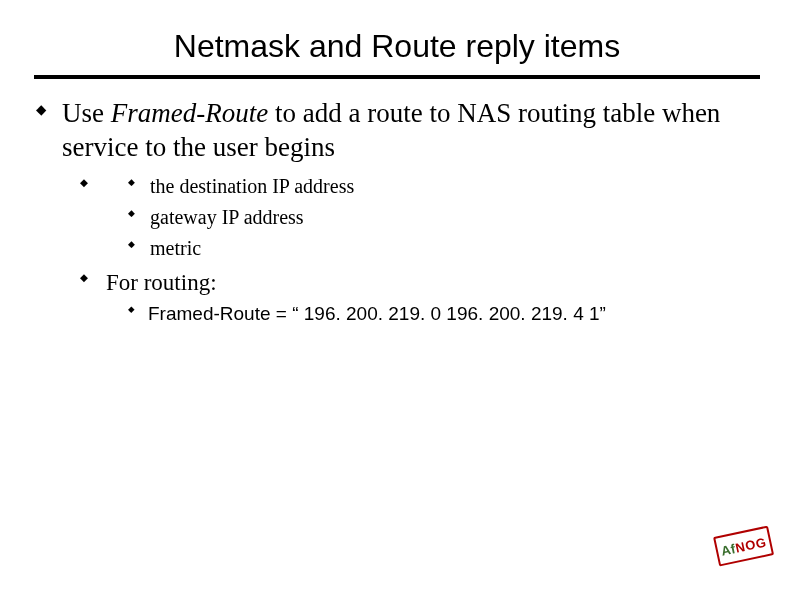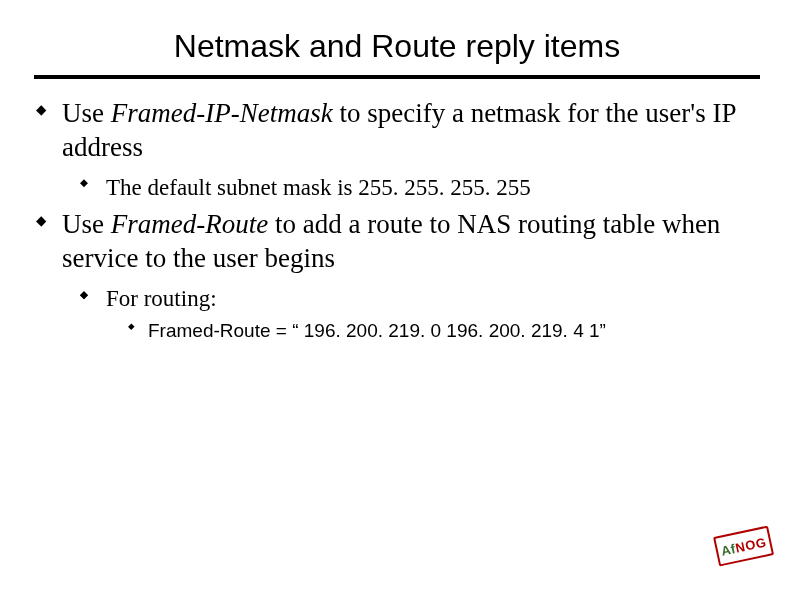--- a/index.html
+++ b/index.html
@@ -126,33 +126,36 @@
 </head>
 <body>
 
 <div class="slide">
 
   <div class="title">Netmask and Route reply items</div>
   <div class="hr"></div>
 
   <ul class="lvl1">
 
-    <li class="bullet">
-      <span>Use </span><span class="italic">Framed-IP-Netmask</span><span> to specify a netmask for the user's IP address</span>
-      <ul class="lvl2">
-        <li class="bullet">
-          <span>The default subnet mask is 255. 255. 255. 255</span>
-        </li>
-      </ul>
-    </li>
 
     <li class="bullet">
       <span>Use </span><span class="italic">Framed-Route</span><span> to add a route to NAS routing table when service to the user begins</span>
       <ul class="lvl2">
         <li class="bullet">
+          <ul class="lvl3">
+            <li class="bullet serif">
+              <span>the destination IP address</span>
+            </li>
+            <li class="bullet serif">
+              <span>gateway IP address</span>
+            </li>
+            <li class="bullet serif">
+              <span>metric</span>
+            </li>
+          </ul>
         </li>
         <li class="bullet">
           <span>For routing:</span>
           <ul class="lvl4">
             <li class="bullet">
               <span>Framed-Route = “ 196. 200. 219. 0 196. 200. 219. 4 1”</span>
             </li>
           </ul>
         </li>
       </ul>

